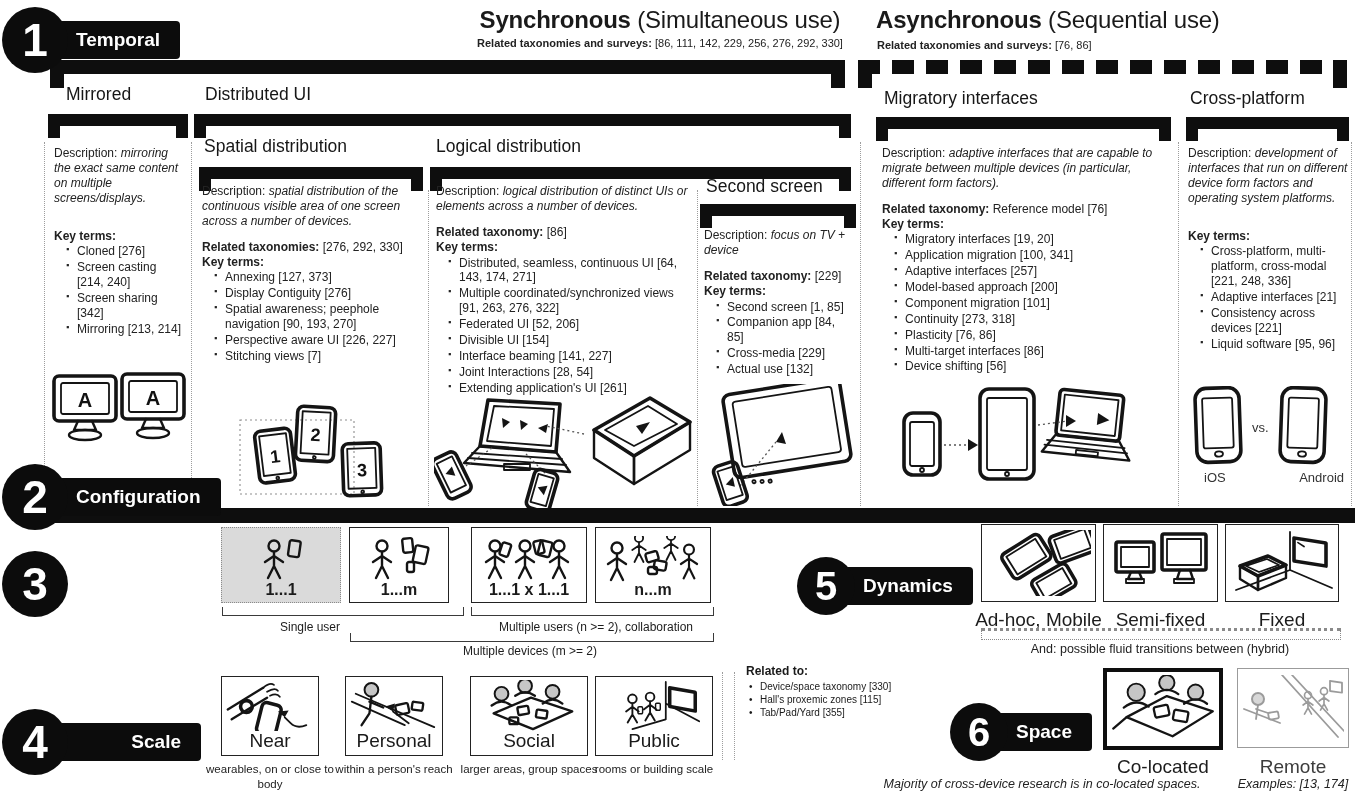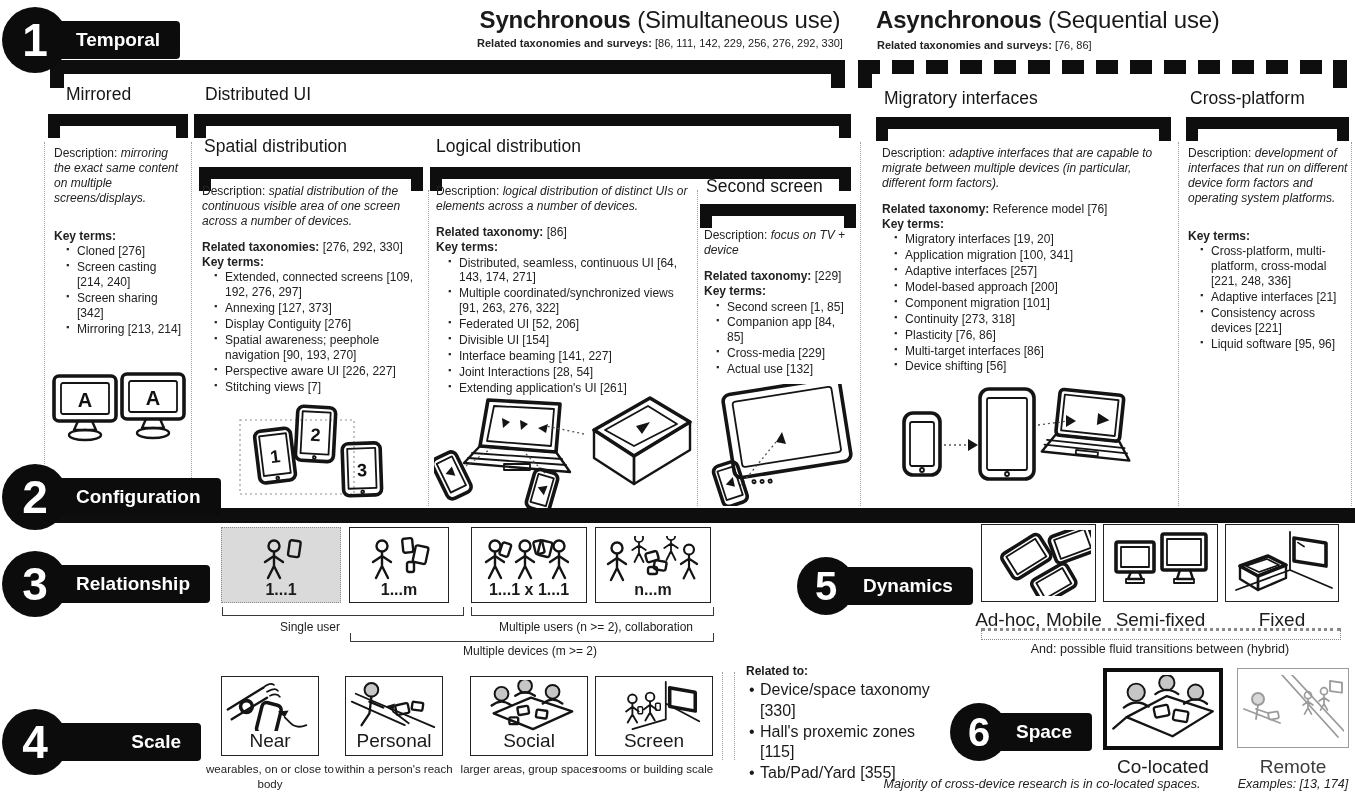--- a/index.html
+++ b/index.html
@@ -43,21 +43,21 @@
   .coltitle{position:absolute;font-size:17.5px;color:#161616;white-space:nowrap}
   .col{position:absolute;font-size:12px;line-height:1.24;color:#222}
   .col .desc{margin-bottom:11px}
   .bl{font-weight:normal}
   .bl::after{content:": "}
   .it{font-style:italic}
   .bl2{font-weight:bold}
   .kt{list-style:none;margin:1px 0 0 0;padding:0 0 0 12px}
   .kt li{position:relative;padding-left:11px;margin:0 0 1px 0}
   .kt li::before{content:"▪";position:absolute;left:0;top:0;font-size:9px}
-  .rel-list{list-style:none;margin:2px 0 0 0;padding:0 0 0 2px;font-size:16px;line-height:1.3}
+  .rel-list{list-style:none;margin:2px 0 0 0;padding:0 0 0 2px;font-size:10px;line-height:1.3}
   .rel-list li{position:relative;padding-left:12px}
   .rel-list li::before{content:"•";position:absolute;left:1px;top:0}
 
   
   .ibox{position:absolute;border:1.6px solid #222;background:#fff;display:flex;flex-direction:column;
         align-items:center;justify-content:flex-end;box-sizing:border-box;padding:3px 2px 4px 2px}
   .ibox .blab{font-weight:bold;font-size:16px;line-height:1}
   .ibox .slab{font-size:19px;line-height:1.05}
   .ibox.gray{background:#dadada;border:1.6px dotted #8a8a8a}
   .ibox.bold{border:4px solid #0e0e0e;justify-content:center}
@@ -105,21 +105,20 @@
   <div class="badge" style="left:2px;top:7px">
     <div class="circle">1</div>
     <div class="plate">Temporal</div>
   </div>
   <div class="badge" style="left:2px;top:464px">
     <div class="circle">2</div>
     <div class="plate">Configuration</div>
   </div>
   <div class="badge" style="left:2px;top:551px">
     <div class="circle">3</div>
-    <div class="plate">Relationship</div>
   </div>
   <div class="badge" style="left:2px;top:709px">
     <div class="circle">4</div>
     <div class="plate plate-wide">Scale</div>
   </div>
   <div class="badge small" style="left:797px;top:557px">
     <div class="circle">5</div>
     <div class="plate">Dynamics</div>
   </div>
   <div class="badge small" style="left:950px;top:703px">
@@ -181,21 +180,20 @@
         <li>Screen sharing [342]</li>
         <li>Mirroring [213, 214]</li>
       </ul>
   </div>
 
   <div class="col" style="left:202px;top:184px;width:220px">
     <div class="desc"><span class="bl">Description</span><span class="it">spatial distribution of the continuous visible area of one screen across a number of devices.</span></div>
     <div><span class="bl2">Related taxonomies:</span> <span>[276, 292, 330]</span></div>
     <div class="bl2">Key terms:</div>
     <ul class="kt">
-        <li>Extended, connected screens [109, 192, 276, 297]</li>
         <li>Annexing [127, 373]</li>
         <li>Display Contiguity [276]</li>
         <li>Spatial awareness; peephole navigation [90, 193, 270]</li>
         <li>Perspective aware UI [226, 227]</li>
         <li>Stitching views [7]</li>
       </ul>
   </div>
 
   <div class="col" style="left:436px;top:184px;width:256px">
     <div class="desc"><span class="bl">Description</span><span class="it">logical distribution of distinct UIs or elements across a number of devices.</span></div>
@@ -360,20 +358,43 @@
       <path class="s s2" d="M-8,52 L70,52 M-10,57 L73,57"></path>
       <rect class="s s2" x="22" y="59" width="22" height="4"></rect>
       <polygon class="f" points="40,20 52,26 40,32"></polygon>
     </g>
     <path class="dot" d="M46,62 L72,62"></path>
       <polygon class="f" points="70,56 80,62 70,68"></polygon>
     <path class="dot" d="M140,42 L170,38"></path>
       <polygon class="f" points="168,32 178,38 168,44"></polygon>
   </svg>
 
+  <div class="abs" style="left:1192px;top:386px;width:158px">
+    <div class="vsrow">
+      <svg width="52" height="82" viewBox="0 0 52 82">
+        <g transform="rotate(-2 26 40)">
+            <rect class="s s3" x="4" y="2" width="44" height="74" rx="11"></rect>
+            <rect class="s s2" x="11" y="12" width="30" height="50" rx="2"></rect>
+            <ellipse class="s s2" cx="26" cy="68" rx="4" ry="2.6"></ellipse>
+          </g>
+      </svg>
+      <span class="vsmid">vs.</span>
+      <svg width="52" height="82" viewBox="0 0 52 82">
+        <g transform="rotate(2 26 40)">
+            <rect class="s s3" x="4" y="2" width="44" height="74" rx="11"></rect>
+            <rect class="s s2" x="11" y="12" width="30" height="50" rx="2"></rect>
+            <ellipse class="s s2" cx="26" cy="68" rx="4" ry="2.6"></ellipse>
+          </g>
+      </svg>
+    </div>
+    <div class="vslabels">
+      <span>iOS</span>
+      <span>Android</span>
+    </div>
+  </div>
 
   <div class="blackbar" style="left:48px;top:508px;width:1307px;height:15px"></div>
 
   <div class="ibox gray" style="left:221px;top:527px;width:120px;height:76px">
     <svg width="90" height="46" viewBox="0 0 90 46">
       <g transform="translate(38,26)">
           <circle class="s" cx="0" cy="-16" r="5.5"></circle>
           <path class="s" d="M0,-10 L0,4 M0,-6 L-9,0 M0,-6 L9,0 M0,4 L-6,16 M0,4 L6,16"></path>
         </g>
       <g transform="translate(54,4) rotate(8)">
@@ -577,21 +598,21 @@
           <circle class="s" cx="0" cy="-16" r="5.5"></circle>
           <path class="s" d="M0,-10 L0,4 M0,-6 L-8,0 M0,-6 L8,0 M0,4 L-6,14 M0,4 L6,14"></path>
           <rect class="s s2" x="7" y="-6" width="6" height="9" rx="1.5"></rect>
         </g>
       <g transform="translate(48,30) scale(0.8)">
           <circle class="s" cx="0" cy="-16" r="5.5"></circle>
           <path class="s" d="M0,-10 L0,4 M0,-6 L-8,0 M0,-6 L8,0 M0,4 L-6,14 M0,4 L6,14"></path>
           <rect class="s s2" x="7" y="-8" width="6" height="9" rx="1.5"></rect>
         </g>
     </svg>
-    <div class="slab">Screen</div>
+    <div class="slab">Public</div>
   </div>
   <div class="cap" style="left:203px;top:762px;width:134px">wearables, on or close to body</div>
   <div class="cap" style="left:333px;top:762px;width:122px">within a person's reach</div>
   <div class="cap" style="left:458px;top:762px;width:142px">larger areas, group spaces</div>
   <div class="cap" style="left:583px;top:762px;width:142px">rooms or building scale</div>
   <div class="vdot" style="left:722px;top:672px;height:88px"></div>
   <div class="vdot" style="left:734px;top:672px;height:88px"></div>
   <div class="abs" style="left:746px;top:664px;width:185px;font-size:12px">
     <div class="bl2">Related to:</div>
     <ul class="rel-list">

